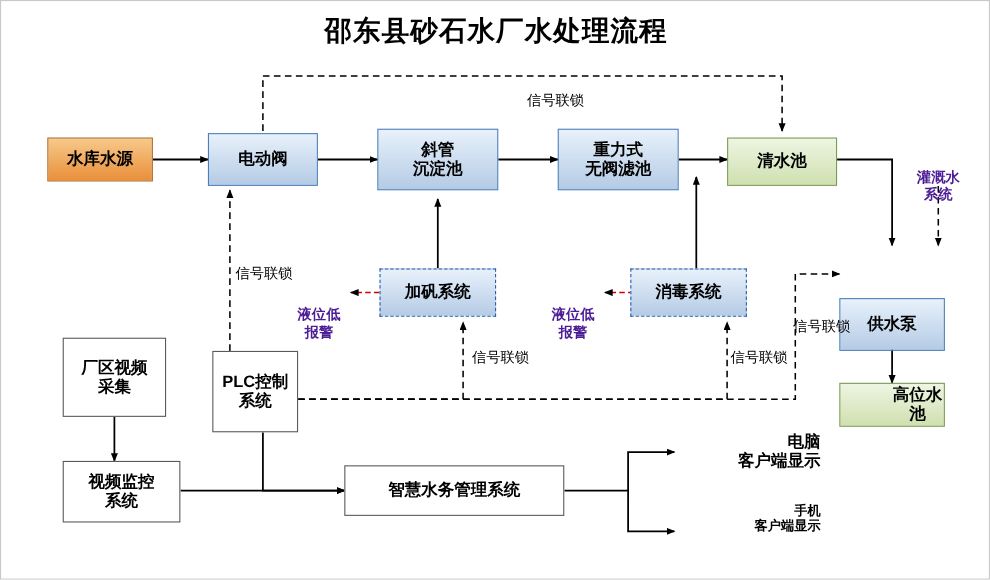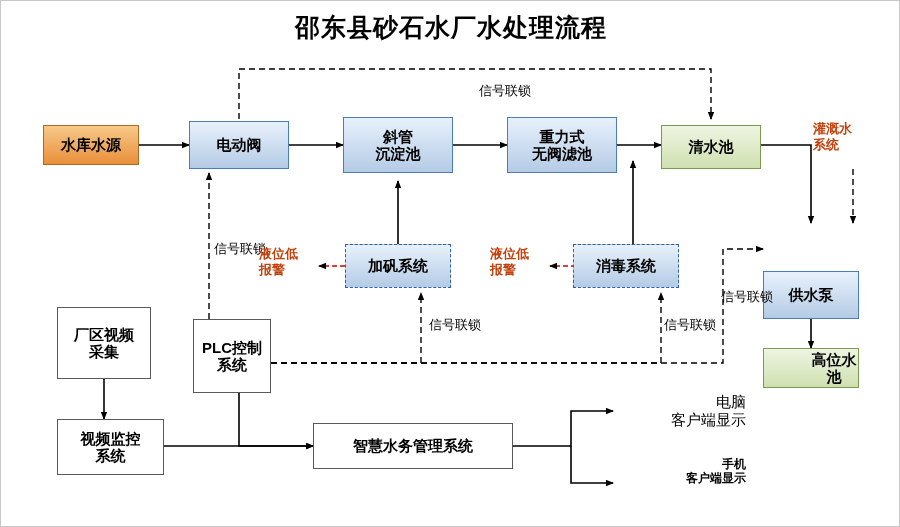--- a/index.html
+++ b/index.html
@@ -68,24 +68,25 @@
     font-size: 13px;
     color: #000000;
     white-space: pre-line;
     text-align: right;
     line-height: 1.2;
   }
   .label-red {
     position: absolute;
     font-size: 13px;
     font-weight: bold;
-    color: #c2410c;
+    color: #4c1d95;
     white-space: pre-line;
-    text-align: left;
+    text-align: center;
     line-height: 1.2;
+    margin-top: 32px;
   }
   svg.wires {
     position: absolute;
     left: 0;
     top: 0;
     width: 900px;
     height: 527px;
     pointer-events: none;
   }
 </style>
@@ -188,19 +189,19 @@
 
   <div class="label-red" style="left:812px; top:120px; width:80px;">灌溉水
 系统</div>
 
   <div class="label-red" style="left:258px; top:245px; width:62px;">液位低
 报警</div>
 
   <div class="label-red" style="left:489px; top:245px; width:62px;">液位低
 报警</div>
 
-  <div class="label" style="left:615px; top:392px; width:130px; font-size:15px; font-weight:normal;">电脑
+  <div class="label" style="left:615px; top:392px; width:130px; font-size:15px; font-weight:bold;">电脑
 客户端显示</div>
 
   <div class="label" style="left:615px; top:456px; width:130px; font-size:12px; font-weight:bold;">手机
 客户端显示</div>
 
 </div>
 
 </body></html>

